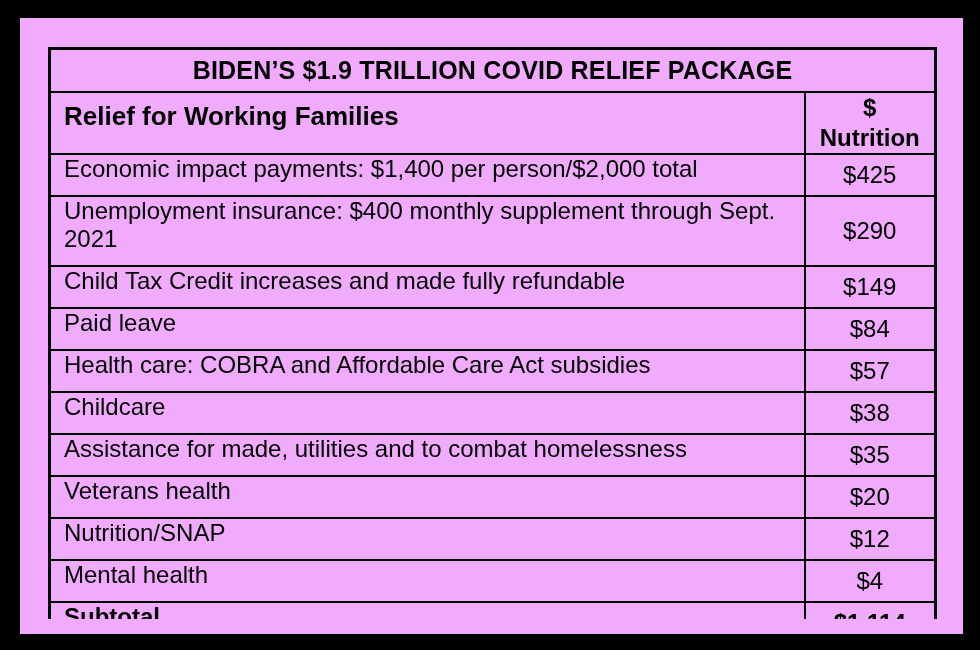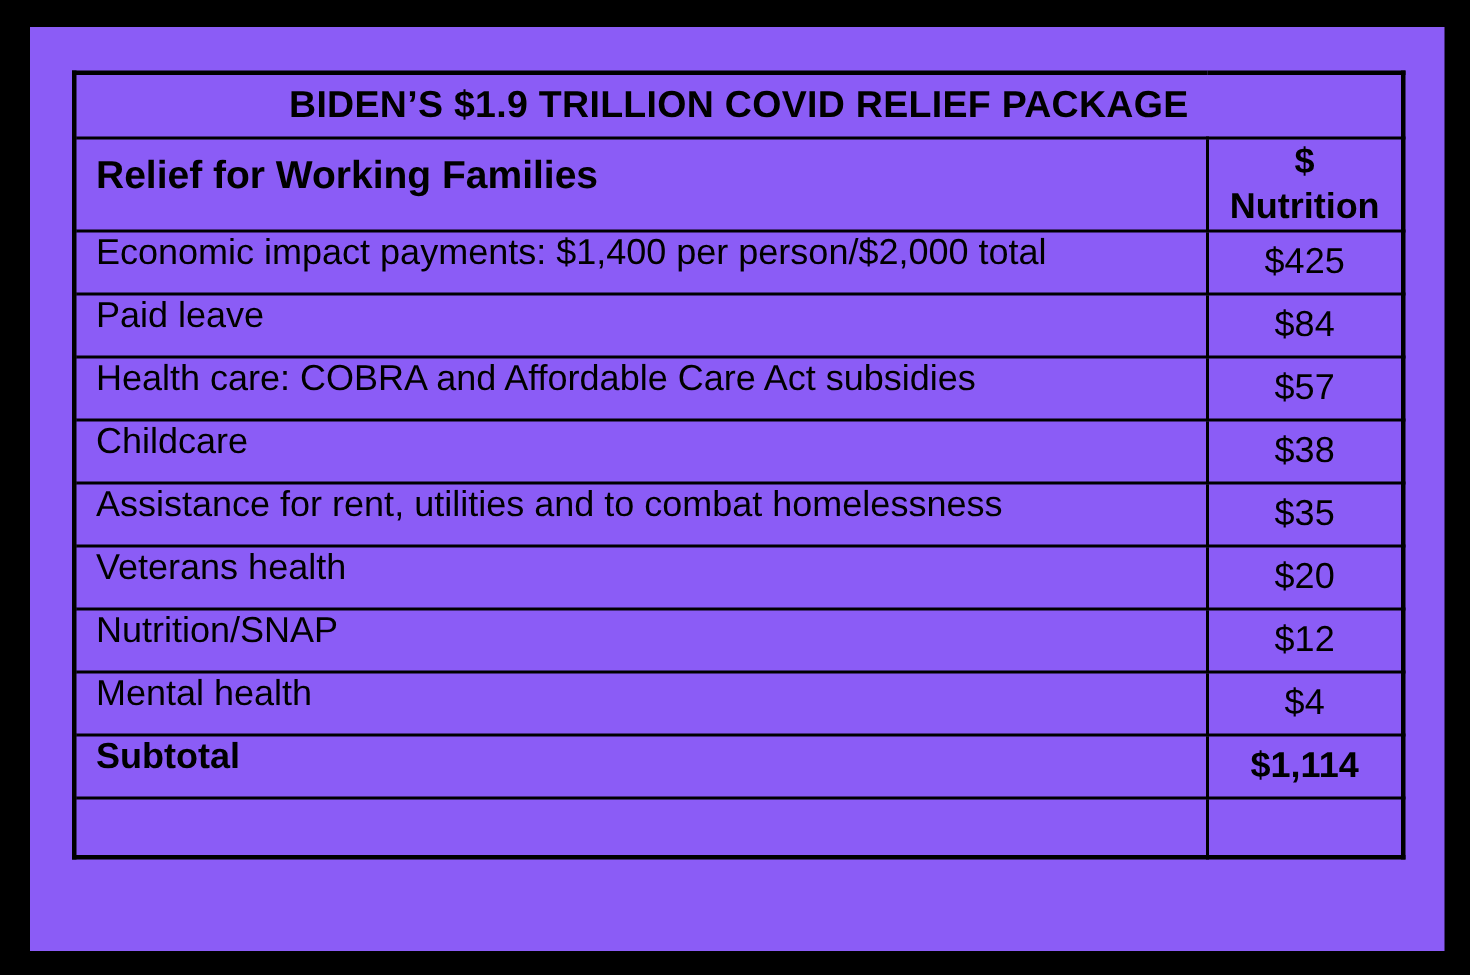--- a/index.html
+++ b/index.html
@@ -7,21 +7,21 @@
     width: 980px; height: 650px;
     background: #000000;
     position: relative;
     font-family: "Liberation Sans", sans-serif;
     overflow: hidden;
   }
   .canvas {
     position: absolute;
     left: 20px; top: 18px;
     width: 943px; height: 616px;
-    background: #8b5cf6;
+    background: #f0abfc;
   }
   .table-clip {
     position: absolute;
     left: 26px; top: 27px;
     width: 892px; height: 574px;
     overflow: hidden;
   }
   table.relief {
     border-collapse: collapse;
     table-layout: fixed;
@@ -80,34 +80,42 @@
         <td class="head-label">Relief for Working Families</td>
         <td class="head-unit">
           <div>$</div>
           <div>Nutrition</div>
         </td>
       </tr>
       <tr style="height:40px">
         <td>Economic impact payments: $1,400 per person/$2,000 total</td>
         <td class="val">$425</td>
       </tr>
+      <tr style="height:65px">
+        <td>Unemployment insurance: $400 monthly supplement through Sept. 2021</td>
+        <td class="val">$290</td>
+      </tr>
+      <tr style="height:39px">
+        <td>Child Tax Credit increases and made fully refundable</td>
+        <td class="val">$149</td>
+      </tr>
       <tr style="height:27px">
         <td>Paid leave</td>
         <td class="val">$84</td>
       </tr>
       <tr style="height:23px">
         <td>Health care: COBRA and Affordable Care Act subsidies</td>
         <td class="val">$57</td>
       </tr>
       <tr style="height:40px">
         <td>Childcare</td>
         <td class="val">$38</td>
       </tr>
       <tr style="height:39px">
-        <td>Assistance for rent, utilities and to combat homelessness</td>
+        <td>Assistance for made, utilities and to combat homelessness</td>
         <td class="val">$35</td>
       </tr>
       <tr style="height:39px">
         <td>Veterans health</td>
         <td class="val">$20</td>
       </tr>
       <tr style="height:39px">
         <td>Nutrition/SNAP</td>
         <td class="val">$12</td>
       </tr>

